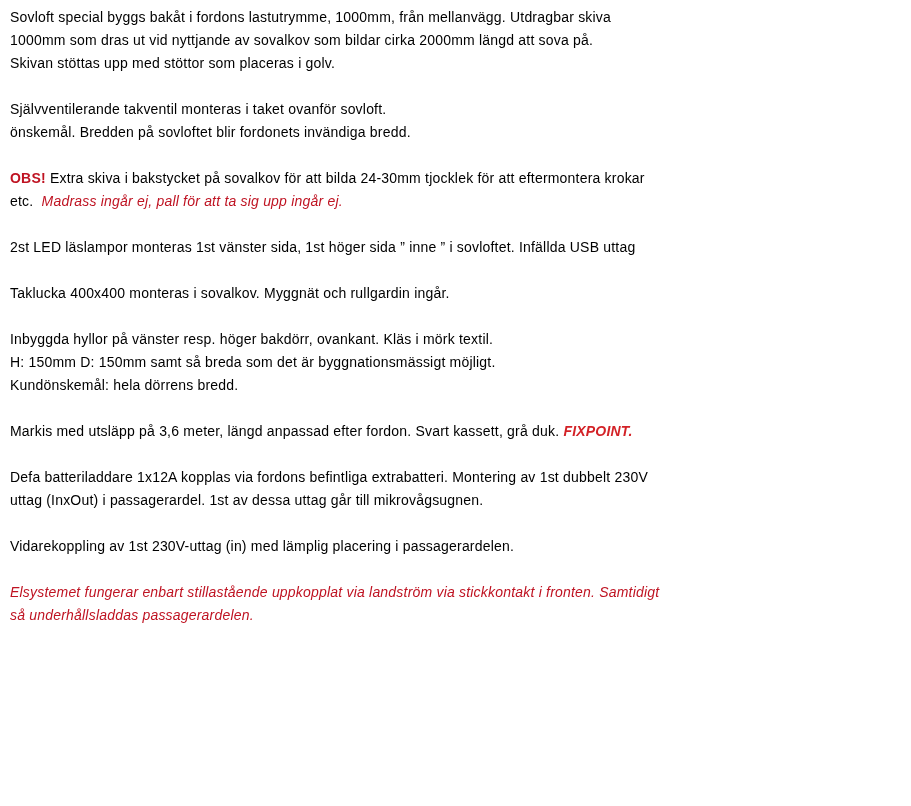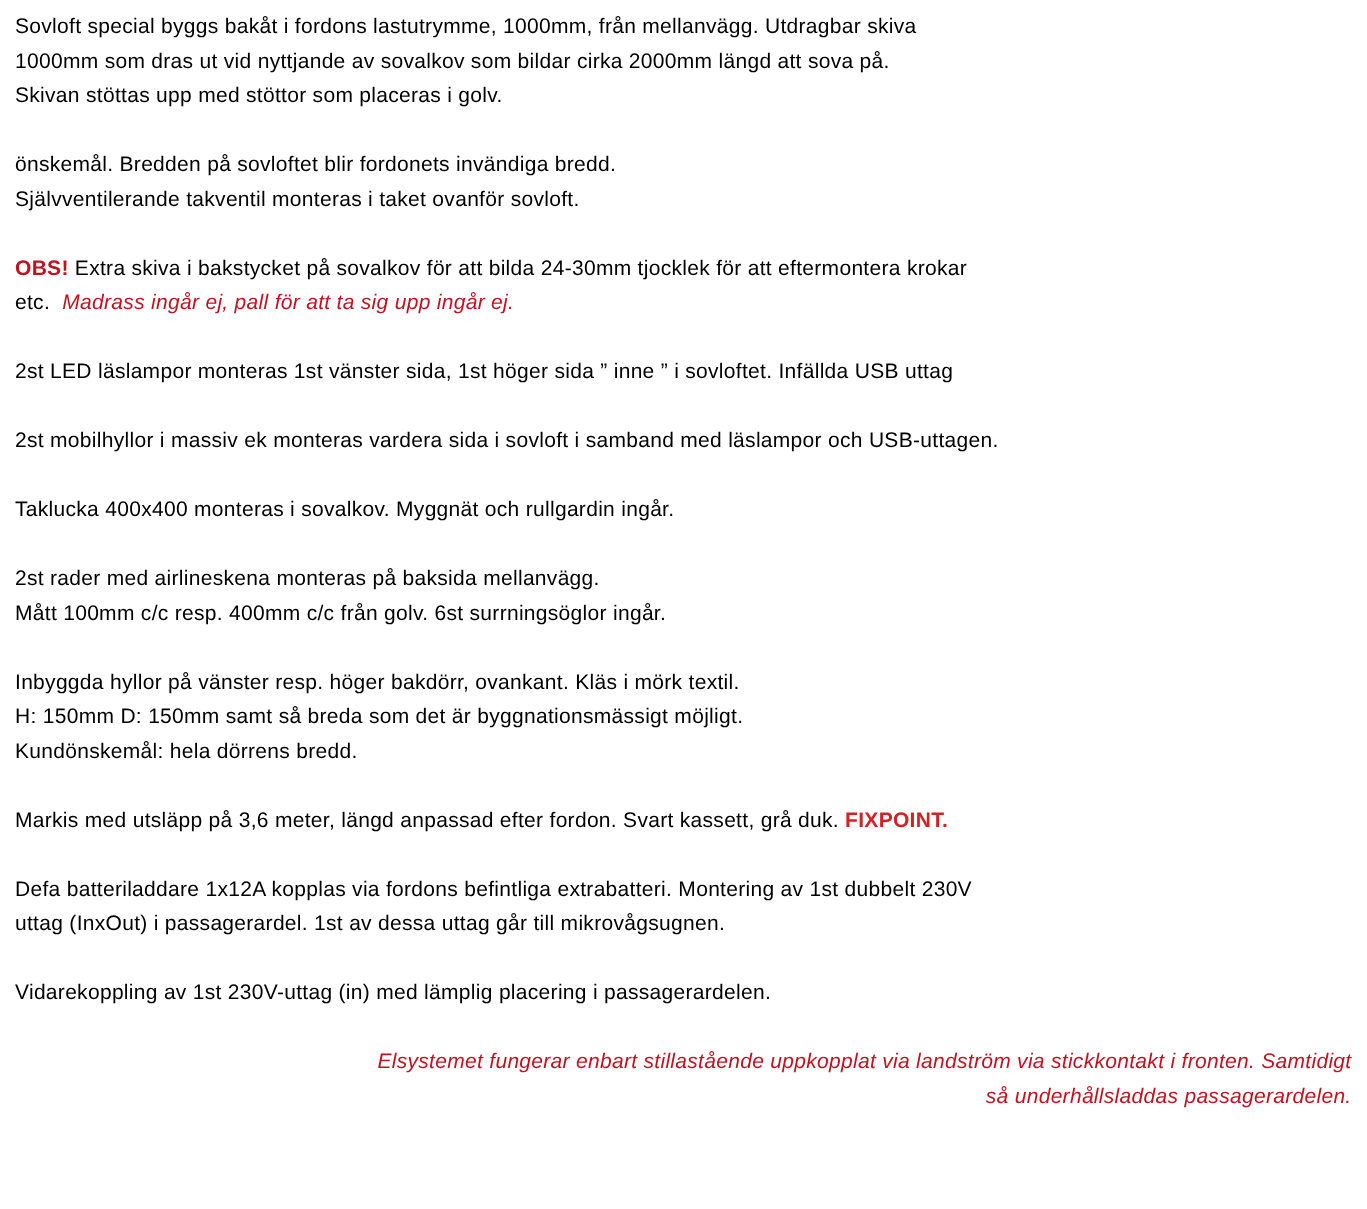--- a/index.html
+++ b/index.html
@@ -17,70 +17,64 @@
     font-size: 14px;
     line-height: 23px;
     letter-spacing: 0.2px;
     color: var(--text, #000000);
     overflow: hidden;
   }
   .para {
     margin: 0 0 23px 0;
   }
   .para.center {
-    text-align: right;
+    text-align: left;
   }
   .line {
     white-space: pre-wrap;
   }
   .run-normal {
     color: var(--text, #000000);
   }
   .run-obs {
     color: var(--red, #bf1322);
     font-weight: bold;
   }
   .run-red-italic {
     color: var(--red, #bf1322);
     font-style: italic;
   }
   .run-fixpoint {
     color: var(--red-bright, #d32227);
     font-weight: bold;
+    font-style: italic;
   }
 </style>
 </head>
 <body>
 
 <div class="doc">
     <div class="para">
       <div class="line"><span class="run-normal">Sovloft special byggs bakåt i fordons lastutrymme, 1000mm, från mellanvägg. Utdragbar skiva</span></div>
       <div class="line"><span class="run-normal">1000mm som dras ut vid nyttjande av sovalkov som bildar cirka 2000mm längd att sova på.</span></div>
       <div class="line"><span class="run-normal">Skivan stöttas upp med stöttor som placeras i golv.</span></div>
     </div>
     <div class="para">
+      <div class="line"><span class="run-normal">Självventilerande takventil monteras i taket ovanför sovloft.</span></div>
       <div class="line"><span class="run-normal">önskemål. Bredden på sovloftet blir fordonets invändiga bredd.</span></div>
-      <div class="line"><span class="run-normal">Självventilerande takventil monteras i taket ovanför sovloft.</span></div>
     </div>
     <div class="para">
       <div class="line"><span class="run-obs">OBS!</span><span class="run-normal"> Extra skiva i bakstycket på sovalkov för att bilda 24-30mm tjocklek för att eftermontera krokar</span></div>
       <div class="line"><span class="run-normal">etc.  </span><span class="run-red-italic">Madrass ingår ej, pall för att ta sig upp ingår ej.</span></div>
     </div>
     <div class="para">
       <div class="line"><span class="run-normal">2st LED läslampor monteras 1st vänster sida, 1st höger sida ” inne ” i sovloftet. Infällda USB uttag</span></div>
     </div>
     <div class="para">
-      <div class="line"><span class="run-normal">2st mobilhyllor i massiv ek monteras vardera sida i sovloft i samband med läslampor och USB-uttagen.</span></div>
-    </div>
-    <div class="para">
       <div class="line"><span class="run-normal">Taklucka 400x400 monteras i sovalkov. Myggnät och rullgardin ingår.</span></div>
-    </div>
-    <div class="para">
-      <div class="line"><span class="run-normal">2st rader med airlineskena monteras på baksida mellanvägg.</span></div>
-      <div class="line"><span class="run-normal">Mått 100mm c/c resp. 400mm c/c från golv. 6st surrningsöglor ingår.</span></div>
     </div>
     <div class="para">
       <div class="line"><span class="run-normal">Inbyggda hyllor på vänster resp. höger bakdörr, ovankant. Kläs i mörk textil.</span></div>
       <div class="line"><span class="run-normal">H: 150mm D: 150mm samt så breda som det är byggnationsmässigt möjligt.</span></div>
       <div class="line"><span class="run-normal">Kundönskemål: hela dörrens bredd.</span></div>
     </div>
     <div class="para">
       <div class="line"><span class="run-normal">Markis med utsläpp på 3,6 meter, längd anpassad efter fordon. Svart kassett, grå duk. </span><span class="run-fixpoint">FIXPOINT.</span></div>
     </div>
     <div class="para">

